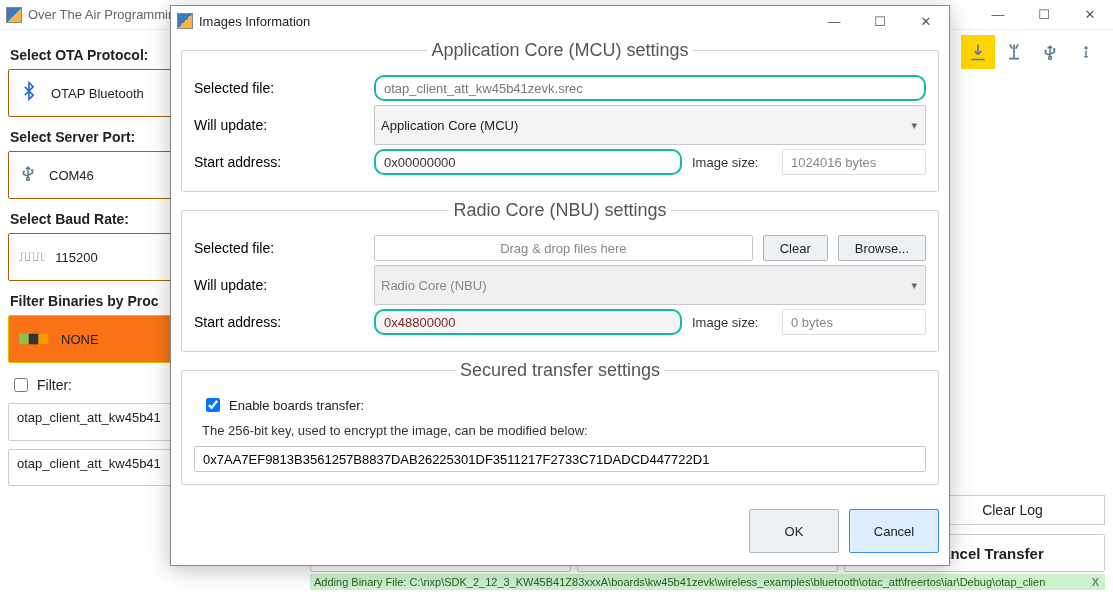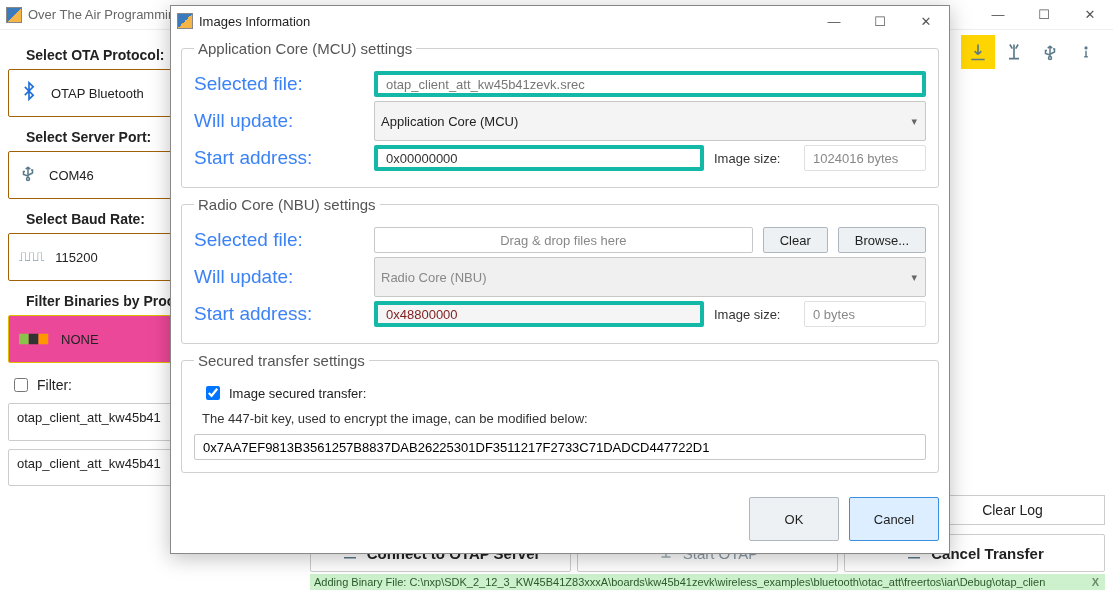--- a/index.html
+++ b/index.html
@@ -7,23 +7,23 @@
 
   
   .main-win { position:absolute; left:0; top:0; width:1113px; height:592px; background:#fff; }
   .main-titlebar { height:30px; display:flex; align-items:center; background:#fff; border-bottom:1px solid #eee; }
   .main-titlebar .appicon { width:16px; height:16px; margin:0 6px; background:linear-gradient(135deg,#3a7abd 0 50%,#f5b547 50% 100%); border:1px solid #888; }
   .main-titlebar .title { flex:0 0 auto; color:#666; }
   .winbtns { margin-left:auto; display:flex; }
   .winbtn { width:46px; height:30px; display:flex; align-items:center; justify-content:center; color:#555; }
 
   .left-col { position:absolute; left:8px; top:35px; width:300px; }
-  .section-label { font-weight:600; font-size:14px; margin:12px 0 6px 18px; }
+  .section-label { font-weight:600; font-size:14px; margin:12px 0 6px 2px; }
   .big-sel { border:1px solid #a16207; background:#fff; height:48px; display:flex; align-items:center; padding:0 10px; gap:12px; font-size:13px; border-radius:2px; }
-  .big-sel.yellow { background:#ec4899; border-color:#e0bc00; }
+  .big-sel.yellow { background:#f97316; border-color:#e0bc00; }
   .bt-icon { font-size:20px; color:#1e6fd9; }
   .usb-icon { font-size:18px; color:#5a7a8a; }
   .baud-icon { font-family:monospace; letter-spacing:-1px; color:#5a7a8a; }
   .nxp-logo { width:30px; height:14px; display:flex; align-items:center; }
   .nxp-logo svg { width:100%; height:100%; }
   .filter-row { display:flex; align-items:center; gap:6px; margin:12px 0 8px 2px; font-size:14px; }
   .filter-row input[type=checkbox] { width:14px; height:14px; }
   .file-item { border:1px solid #ccc; background:#fff; padding:6px 8px 2px 8px; margin-bottom:8px; border-radius:2px; font-size:13px; line-height:1.2; }
   .file-item .sub { text-align:right; font-size:10px; color:#888; }
 
@@ -40,32 +40,32 @@
   .clear-log { position:absolute; right:8px; top:495px; width:185px; height:30px; border:1px solid #ccc; background:#fff; display:flex; align-items:center; justify-content:center; font-size:14px; }
 
   
   .dialog { position:absolute; left:170px; top:5px; width:780px; background:#fff; border:1px solid #888; box-shadow:0 4px 20px rgba(0,0,0,.25); }
   .dlg-titlebar { height:30px; display:flex; align-items:center; background:#fff; }
   .dlg-titlebar .appicon { width:16px; height:16px; margin:0 6px; background:linear-gradient(135deg,#3a7abd 0 50%,#f5b547 50% 100%); border:1px solid #888; }
   .dlg-titlebar .title { font-size:13px; color:#222; }
   .dlg-body { padding:4px 10px 10px 10px; }
 
   fieldset { border:1px solid #d0d0d0; border-radius:3px; margin:0 0 8px 0; padding:10px 12px 12px 12px; }
-  legend { color:#555; font-size:15px; padding:0 4px; }
+  legend { color:#555; font-size:18px; padding:0 4px;text-align:center; }
 
   .row { display:flex; align-items:center; margin:4px 0; gap:10px; }
-  .lbl { width:170px; color:#3b82f6; font-size:19px; }
-  .txt { flex:1; height:26px; border:4px solid #14b8a6; background:#fff; padding:2px 8px; font-size:13px; color:#333; border-radius:2px; }
+  .lbl { width:170px; color:#000000; font-size:14px; }
+  .txt { flex:1; height:26px; border:2px solid #14b8a6; background:#fff; padding:2px 8px; font-size:13px; color:#333; border-radius:10px; }
   .txt.ro { background:#fff; color:#777; }
   .txt.disabled { background:#f5f5f5; color:#7f1d1d; }
   .sel { flex:1; height:40px; border:1px solid #c8c8c8; background:#f4f4f4; padding:2px 6px; font-size:13px; position:relative; border-radius:2px; display:flex; align-items:center; }
   .sel::after { content:"▾"; position:absolute; right:8px; color:#666; font-size:11px; }
   .sel.disabled { color:#888; background:#f0f0f0; }
   .imgsize-lbl { width:80px; text-align:left; color:#333; }
-  .imgsize-val { width:122px; height:26px; border:1px solid #e0e0e0; background:#fff; color:#888; padding:2px 8px; font-size:13px; border-radius:2px; }
+  .imgsize-val { width:144px; height:26px; border:1px solid #e0e0e0; background:#fff; color:#888; padding:2px 8px; font-size:13px; border-radius:2px; }
 
   .drop { flex:1; height:26px; border:1px solid #c8c8c8; background:#fff; display:flex; align-items:center; justify-content:center; color:#888; font-size:13px; border-radius:2px; }
   .btn { height:26px; padding:0 16px; border:1px solid #aeb7bf; background:#eef1f3; border-radius:2px; font-size:13px; display:flex; align-items:center; justify-content:center; cursor:pointer; }
 
   .chk-row { display:flex; align-items:center; gap:6px; margin:4px 0 8px 8px; }
   .chk-row input { width:14px; height:14px; }
   .note { color:#333; font-size:13px; margin:2px 0 8px 8px; }
   .warn { color:#d13400; font-size:13px; margin:6px 0 2px 8px; }
   .key-input { width:100%; height:26px; border:1px solid #c8c8c8; background:#fff; padding:2px 8px; font-size:13px; border-radius:2px; }
 
@@ -255,23 +255,23 @@
         <input class="txt disabled" readonly="" value="0x48800000" style="">
         <div class="imgsize-lbl">Image size:</div>
         <input class="imgsize-val" readonly="" value="0 bytes" style="">
       </div>
     </fieldset>
 
     <fieldset>
       <legend>Secured transfer settings</legend>
       <div class="chk-row">
         <input type="checkbox" checked="" style="">
-        <span>Image secured transfer:</span>
-      </div>
-      <div class="note">The 447-bit key, used to encrypt the image, can be modified below:</div>
+        <span>Enable boards transfer:</span>
+      </div>
+      <div class="note">The 256-bit key, used to encrypt the image, can be modified below:</div>
       <input class="key-input" value="0x7AA7EF9813B3561257B8837DAB26225301DF3511217F2733C71DADCD447722D1" style="">
     </fieldset>
 
   </div>
 
   <div class="dlg-footer">
     <div class="btn">OK</div>
     <div class="btn primary">Cancel</div>
   </div>
 </div>

